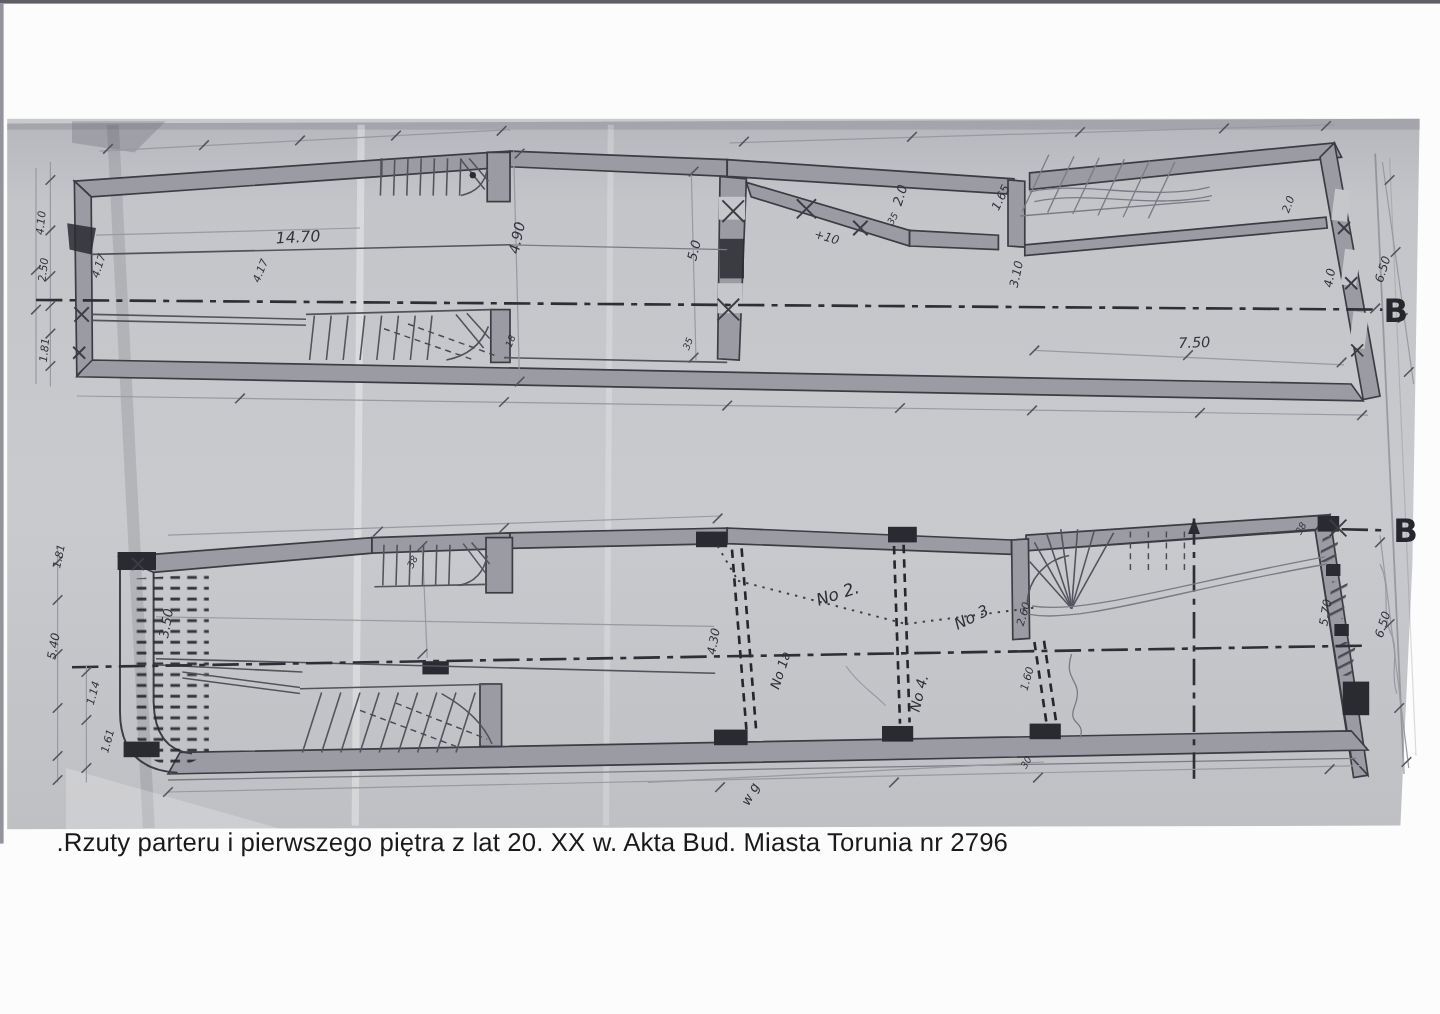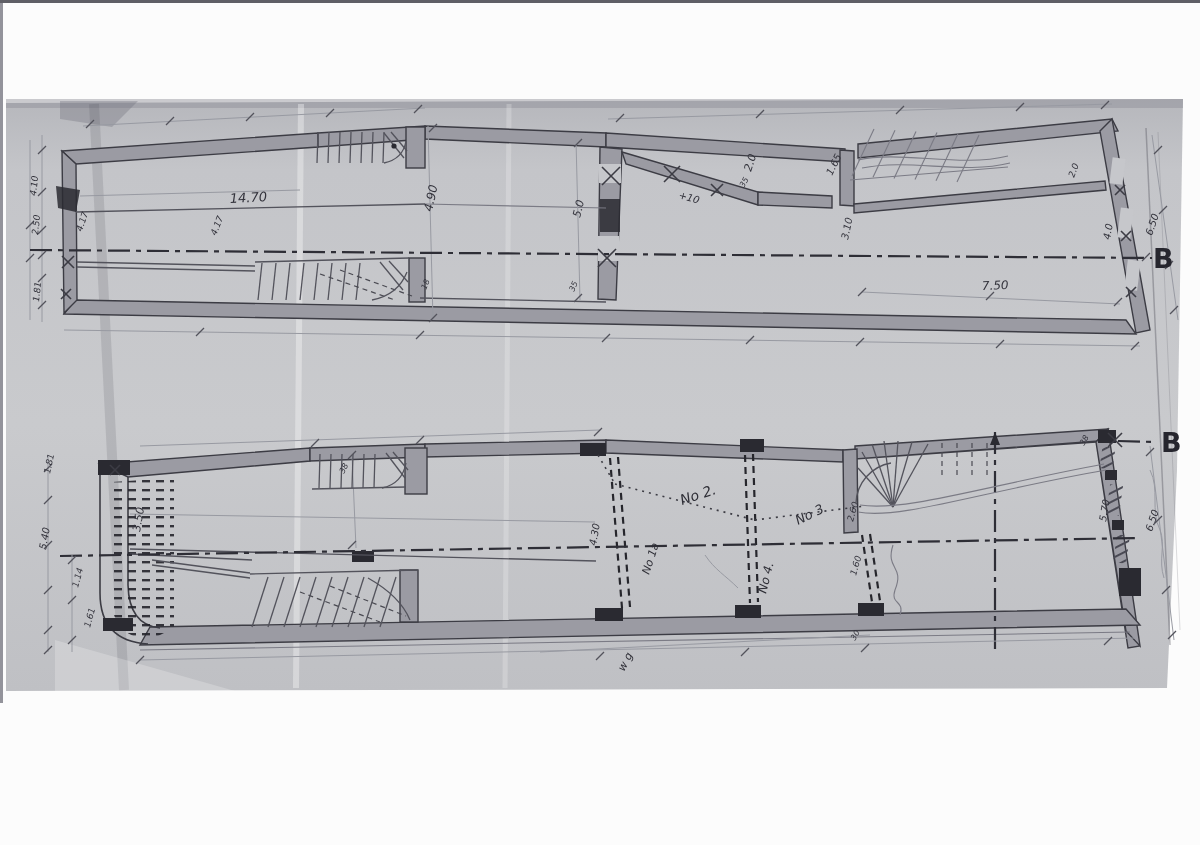--- a/index.html
+++ b/index.html
@@ -388,13 +388,14 @@
         <text transform="translate(682,505) rotate(-18)" font-size="14" class="hand">No 2.</text>
         <text transform="translate(798,525) rotate(-26)" font-size="13" class="hand">No 3</text>
         <text transform="translate(766,594) rotate(-76)" font-size="12" class="hand">No 4.</text>
         <text transform="translate(649,575) rotate(-72)" font-size="11" class="hand">No 1a</text>
         <text transform="translate(624,672) rotate(-62)" font-size="11" class="hand">w g</text>
         <text x="1153" y="268" class="slabel">B</text>
         <text x="1161" y="452" class="slabel">B</text>
       </g>
   </svg>
 
+  <div class="caption">.Rzuty parteru i pierwszego piętra z lat 20. XX w. Akta Bud. Miasta Torunia nr 2796</div>
 </div>
 
 </body></html>

